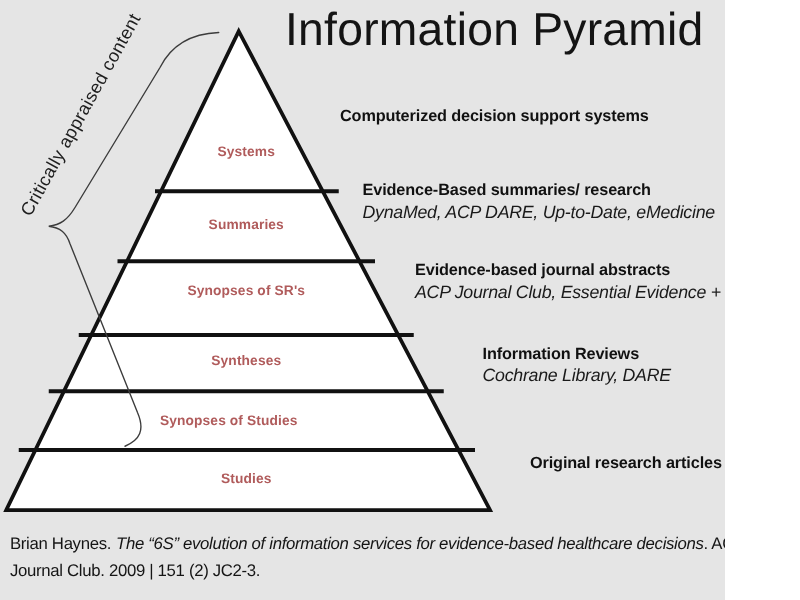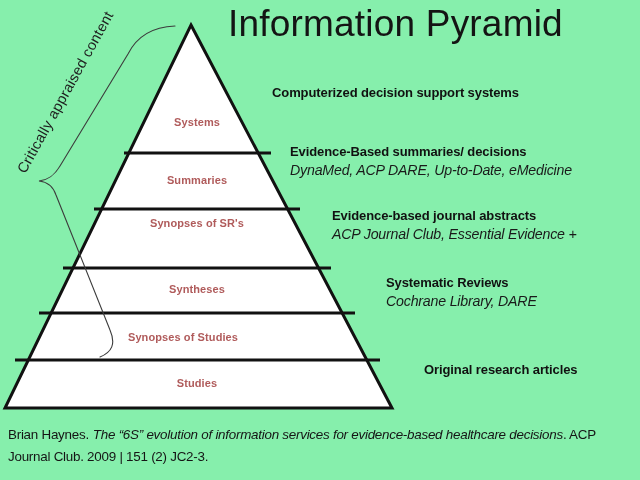--- a/index.html
+++ b/index.html
@@ -7,23 +7,23 @@
     margin: 0;
     padding: 0;
     background: #ffffff;
   }
   body {
     font-family: "Liberation Sans", sans-serif;
     -webkit-font-smoothing: antialiased;
   }
   #slide {
     position: relative;
-    width: 640px;
+    width: 580px;
     height: 480px;
-    background: #86efac;
+    background: #e5e5e5;
     overflow: hidden;
   }
 
   
   #title {
     position: absolute;
     left: 228px;
     top: 2px;
     width: 400px;
     font-size: 37px;
@@ -136,46 +136,46 @@
                C 48,182 53,186 56,195
                L 110,330
                C 116,344 112,352 100,357" fill="none" stroke="#3c3c3c" stroke-width="1.1" stroke-linecap="round"></path>
     </g>
   </svg>
 
   <div class="tier-label" style="left:197px; top:116px;">Systems</div>
 
   <div class="tier-label" style="left:197px; top:174px;">Summaries</div>
 
-  <div class="tier-label" style="left:197px; top:217px;">Synopses of SR's</div>
+  <div class="tier-label" style="left:197px; top:227px;">Synopses of SR's</div>
 
   <div class="tier-label" style="left:197px; top:283px;">Syntheses</div>
 
   <div class="tier-label" style="left:183px; top:331px;">Synopses of Studies</div>
 
   <div class="tier-label" style="left:197px; top:377px;">Studies</div>
 
   <div id="brace-label">Critically appraised content</div>
 
   <div class="note" style="left:272px; top:84px;">
     <span class="note-head">Computerized decision support systems</span>
   </div>
 
   <div class="note" style="left:290px; top:143px;">
-    <span class="note-head">Evidence-Based summaries/ decisions</span>
+    <span class="note-head">Evidence-Based summaries/ research</span>
     <span class="note-sub">DynaMed, ACP DARE, Up-to-Date, eMedicine</span>
   </div>
 
   <div class="note" style="left:332px; top:207px;">
     <span class="note-head">Evidence-based journal abstracts</span>
     <span class="note-sub">ACP Journal Club, Essential Evidence +</span>
   </div>
 
   <div class="note" style="left:386px; top:274px;">
-    <span class="note-head">Systematic Reviews</span>
+    <span class="note-head">Information Reviews</span>
     <span class="note-sub">Cochrane Library, DARE</span>
   </div>
 
   <div class="note" style="left:424px; top:361px;">
     <span class="note-head">Original research articles</span>
   </div>
 
   <div id="footer">
     <span class="rm">Brian Haynes.</span><span class="it" style="padding-left:4px;">The “6S” evolution of information services for evidence-based healthcare decisions</span><span class="rm">. ACP Journal Club. 2009 | 151 (2) JC2-3.</span>
   </div>

